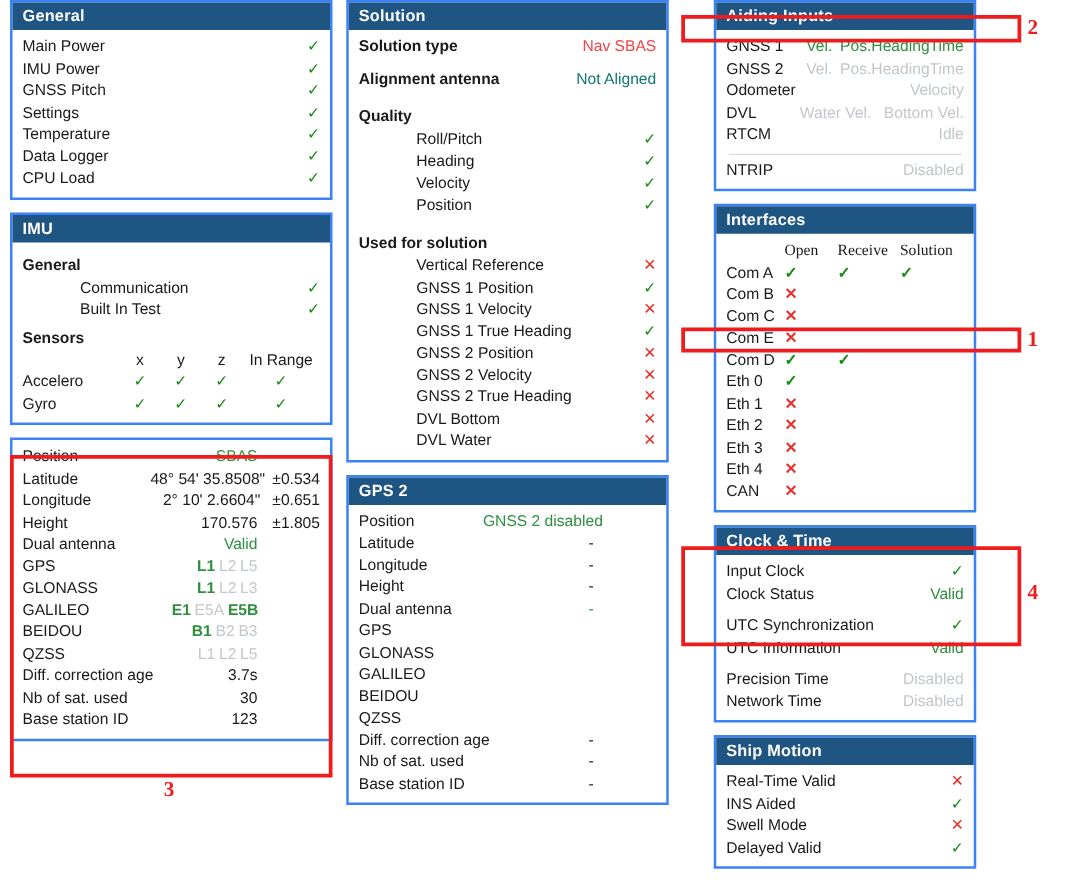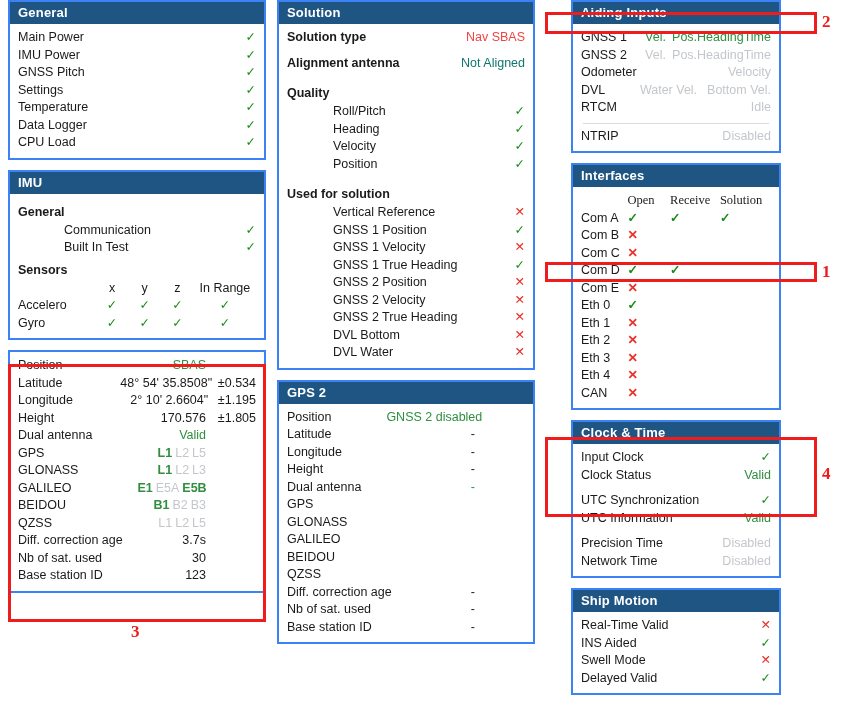--- a/index.html
+++ b/index.html
@@ -194,21 +194,21 @@
           <div class="gps-acc"></div>
         </div>
         <div class="gps-row">
           <div class="gps-lbl">Latitude</div>
           <div class="gps-mid ">48° 54' 35.8508"</div>
           <div class="gps-acc">±0.534</div>
         </div>
         <div class="gps-row">
           <div class="gps-lbl">Longitude</div>
           <div class="gps-mid ">2° 10' 2.6604"</div>
-          <div class="gps-acc">±1.195</div>
+          <div class="gps-acc">±0.651</div>
         </div>
         <div class="gps-row">
           <div class="gps-lbl">Height</div>
           <div class="gps-mid ">170.576</div>
           <div class="gps-acc">±1.805</div>
         </div>
         <div class="gps-row">
           <div class="gps-lbl">Dual antenna</div>
           <div class="gps-mid green">Valid</div>
           <div class="gps-acc"></div>
@@ -475,29 +475,29 @@
               <td class="c"></td>
               <td class="c"></td>
             </tr>
             <tr>
               <td class="name">Com C</td>
               <td class="c"><span class="no">✕</span></td>
               <td class="c"></td>
               <td class="c"></td>
             </tr>
             <tr>
+              <td class="name">Com E</td>
+              <td class="c"><span class="no">✕</span></td>
+              <td class="c"></td>
+              <td class="c"></td>
+            </tr>
+            <tr>
               <td class="name">Com D</td>
               <td class="c"><span class="ok">✓</span></td>
               <td class="c"><span class="ok">✓</span></td>
-              <td class="c"></td>
-            </tr>
-            <tr>
-              <td class="name">Com E</td>
-              <td class="c"><span class="no">✕</span></td>
-              <td class="c"></td>
               <td class="c"></td>
             </tr>
             <tr>
               <td class="name">Eth 0</td>
               <td class="c"><span class="ok">✓</span></td>
               <td class="c"></td>
               <td class="c"></td>
             </tr>
             <tr>
               <td class="name">Eth 1</td>

